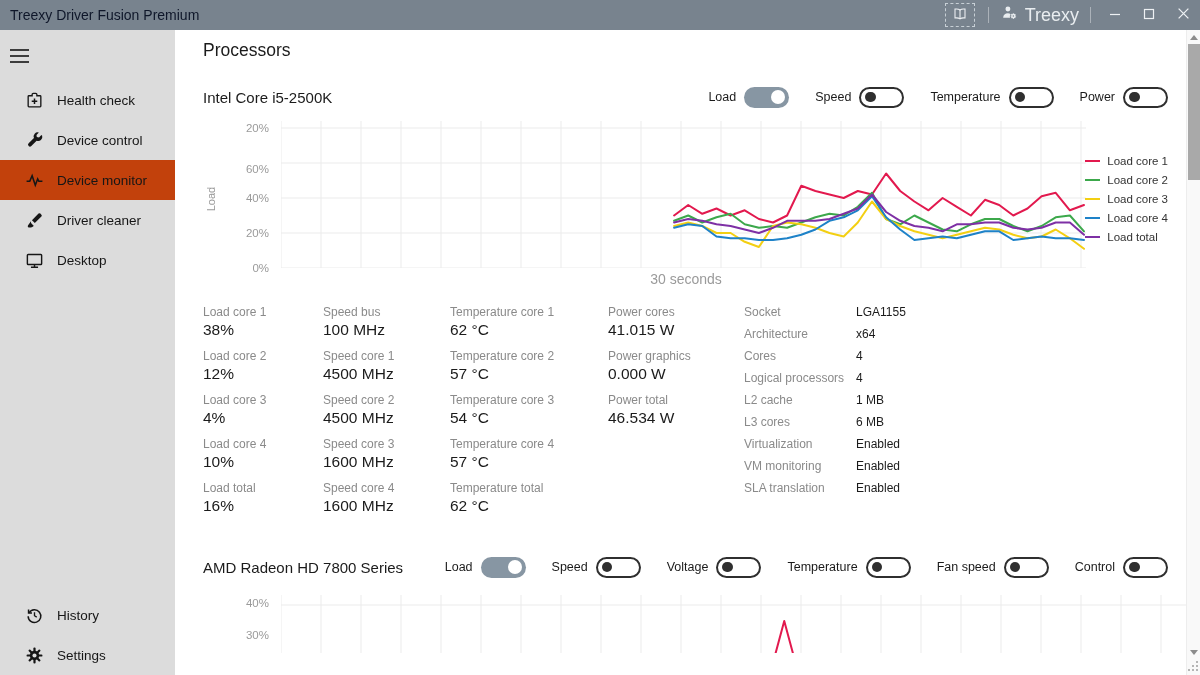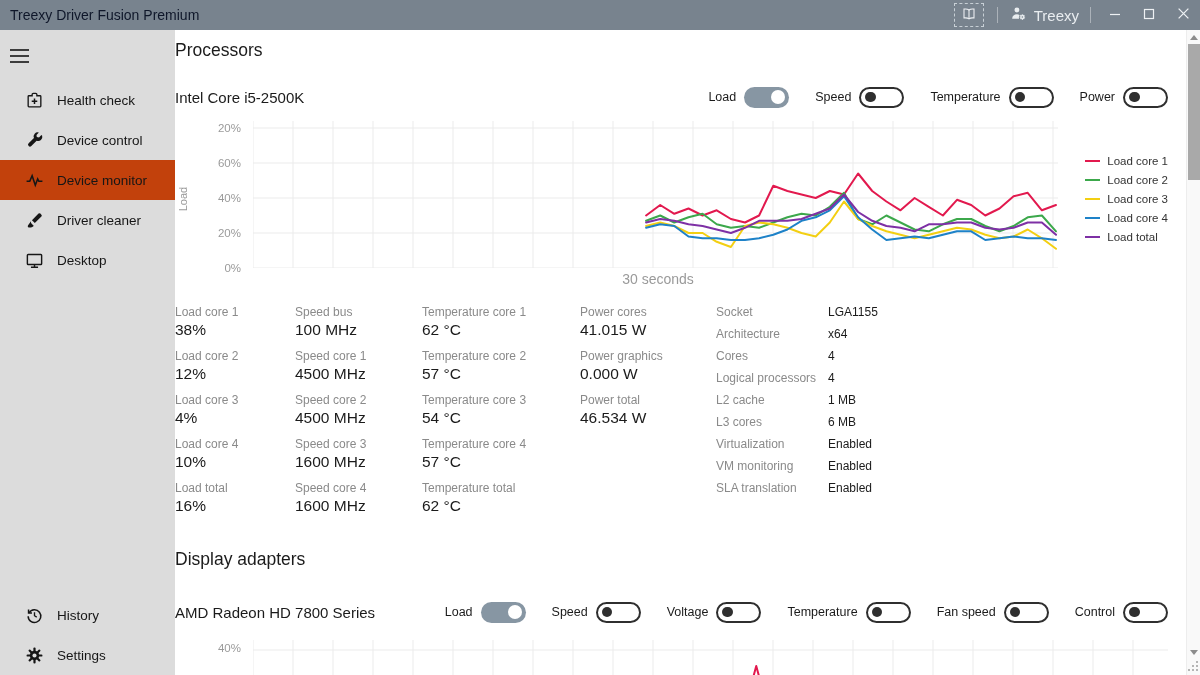--- a/index.html
+++ b/index.html
@@ -9,40 +9,40 @@
   
   .titlebar { position:absolute; left:0; top:0; width:1200px; height:30px;
     background:#78838e; display:flex; align-items:center; color:#f2f5f7; }
   .tb-title { font-size:14px; margin-left:10px; color:#0f172a; font-weight:400; }
   .tb-right { margin-left:auto; display:flex; align-items:center; height:30px; }
   .tb-btn { background:none; border:none; color:#eef1f4; width:34px; height:30px;
     display:flex; align-items:center; justify-content:center; cursor:default; }
   .tb-book { width:30px; height:24px; border:1px dashed #c8d0d6; background:none;
     display:flex; align-items:center; justify-content:center; color:#eef1f4; margin-right:6px; }
   .tb-sep { width:1px; height:16px; background:rgba(255,255,255,.38); margin:0 7px; }
-  .tb-account { display:flex; align-items:center; gap:6px; font-size:15px; color:#e9edf0;
+  .tb-account { display:flex; align-items:center; gap:6px; font-size:18px; color:#e9edf0;
     padding:0 4px; height:30px; }
 
   
   .sidebar { position:absolute; left:0; top:30px; width:175px; bottom:0; background:#dcdcdc; }
   .hamburger { margin:14px 0 0 10px; width:28px; height:24px; background:none; border:none;
     display:flex; flex-direction:column; justify-content:center; gap:3.5px; cursor:default; }
   .hamburger span { display:block; width:19px; height:2.4px; background:#3c3c3c; }
   .nav { margin-top:12px; }
   .nav-item { height:40px; display:flex; align-items:center; padding-left:24px; gap:13px;
     color:#161616; cursor:default; }
   .nav-item.selected { background:#c2410c; }
   .nav-icon { width:20px; height:20px; display:flex; align-items:center; justify-content:center; }
   .nav-icon svg { width:19px; height:19px; }
   .nav-label { font-size:13.5px; }
   .sidebar-footer { position:absolute; left:0; bottom:0; width:175px; }
 
   
   .main { position:absolute; left:175px; top:30px; right:14px; bottom:0; background:#fff;
-    padding:10px 18px 0 0; overflow:hidden; }
+    padding:10px 18px 0 28px; overflow:hidden; }
   .section-title { font-size:17.5px; font-weight:400; color:#1b1b1b; }
   .device-row { display:flex; align-items:center; margin-top:22px; height:28px; }
   .device-name { font-size:15px; color:#1b1b1b; margin-right:auto; }
   .toggle-group { display:flex; align-items:center; gap:8px; margin-left:26px; }
   .toggle-label { font-size:12.5px; color:#1b1b1b; }
   .switch { width:45px; height:21px; border-radius:11px; position:relative; cursor:default; }
   .switch.on { background:#8796a3; }
   .switch.on .knob { position:absolute; right:4px; top:3.5px; width:14px; height:14px;
     border-radius:50%; background:#fff; }
   .switch.off { background:#fff; border:2px solid #2f2f2f; }
@@ -255,21 +255,21 @@
       <span class="toggle-label">Power</span>
       <span class="switch off">
           <span class="knob"></span>
         </span>
     </div>
   </div>
 
   <div class="chart-wrap">
     <span class="yaxis-label">Load</span>
     <span class="ytick" style="top:0">20%</span>
-    <span class="ytick" style="top:35px">60%</span>
+    <span class="ytick" style="top:41px">60%</span>
     <span class="ytick" style="top:70px">40%</span>
     <span class="ytick" style="top:105px">20%</span>
     <span class="ytick" style="top:140px">0%</span>
     <svg id="cpu-chart-svg" class="plot" width="805" height="147" viewBox="0 0 805 147">
         <line x1="0" y1="0" x2="0" y2="147" stroke="#ebebeb" stroke-width="1"></line>
         <line x1="40" y1="0" x2="40" y2="147" stroke="#ebebeb" stroke-width="1"></line>
         <line x1="80" y1="0" x2="80" y2="147" stroke="#ebebeb" stroke-width="1"></line>
         <line x1="120" y1="0" x2="120" y2="147" stroke="#ebebeb" stroke-width="1"></line>
         <line x1="160" y1="0" x2="160" y2="147" stroke="#ebebeb" stroke-width="1"></line>
         <line x1="200" y1="0" x2="200" y2="147" stroke="#ebebeb" stroke-width="1"></line>
@@ -438,21 +438,20 @@
           <span class="prop-label">VM monitoring</span>
           <span class="prop-value">Enabled</span>
         </div>
       <div class="prop-row">
           <span class="prop-label">SLA translation</span>
           <span class="prop-value">Enabled</span>
         </div>
     </div>
   </div>
 
-  <h1 class="section-title gpu-section-title">Display adapters</h1>
 
   <div class="device-row" style="margin-top:28px">
     <span class="device-name">AMD Radeon HD 7800 Series</span>
     <div class="toggle-group">
       <span class="toggle-label">Load</span>
       <span class="switch on">
           <span class="knob"></span>
         </span>
     </div>
     <div class="toggle-group">

